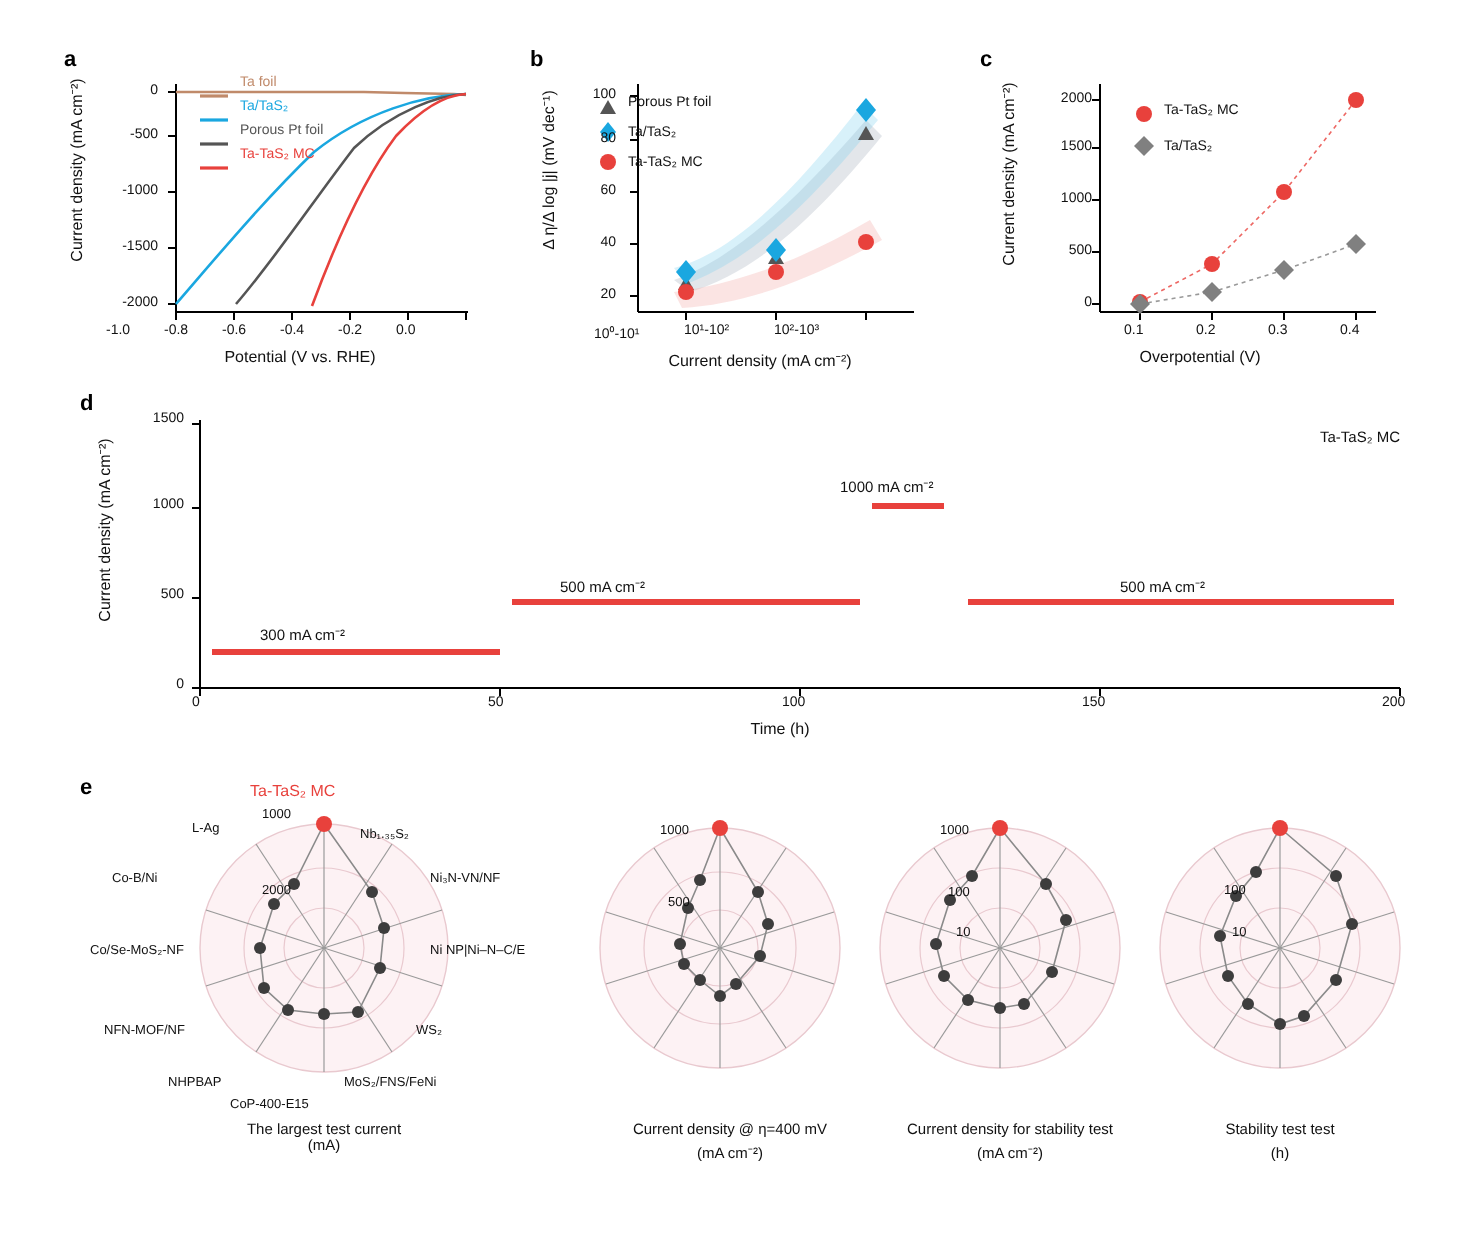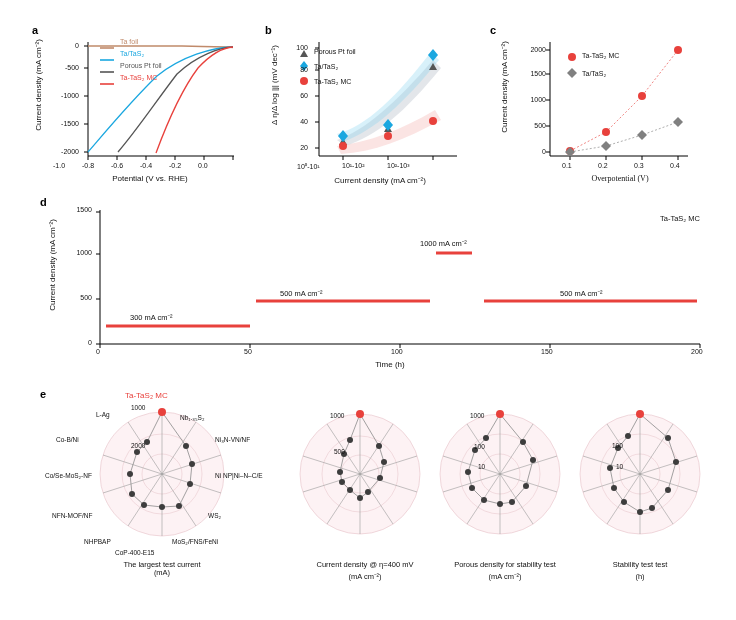--- a/index.html
+++ b/index.html
@@ -184,21 +184,21 @@
   <div class="tick" style="left:582px;top:70px;">Ta/TaS₂</div>
   <div class="tick" style="left:562px;top:162px;">0.1</div>
   <div class="tick" style="left:598px;top:162px;">0.2</div>
   <div class="tick" style="left:634px;top:162px;">0.3</div>
   <div class="tick" style="left:670px;top:162px;">0.4</div>
   <div class="tick" style="left:518px;top:148px;text-align:right;width:28px;">0</div>
   <div class="tick" style="left:518px;top:122px;text-align:right;width:28px;">500</div>
   <div class="tick" style="left:518px;top:96px;text-align:right;width:28px;">1000</div>
   <div class="tick" style="left:518px;top:70px;text-align:right;width:28px;">1500</div>
   <div class="tick" style="left:518px;top:46px;text-align:right;width:28px;">2000</div>
-  <div class="ax-label" style="left:540px;top:174px;width:160px;font-family:Liberation Serif, serif;">Overpotential (V)</div>
+  <div class="ax-label" style="left:520px;top:174px;width:160px;">Overpotential (V)</div>
   <div class="ax-label vert" style="left:498px;top:152px;width:130px;transform:rotate(-90deg);">Current density (mA cm⁻²)</div>
 
   <div class="panel-letter" style="left:40px;top:196px;">d</div>
   <div style="position:absolute;left:60px;top:204px;">
     <svg width="650" height="155" viewBox="0 0 650 155">
       <line x1="40" y1="6" x2="40" y2="140" stroke="#000" stroke-width="1"></line>
       <line x1="40" y1="140" x2="640" y2="140" stroke="#000" stroke-width="1"></line>
       <g stroke="#000" stroke-width="1">
         <line x1="40" y1="140" x2="36" y2="140"></line>
         <line x1="40" y1="95" x2="36" y2="95"></line>
@@ -357,21 +357,21 @@
           <circle cx="48" cy="70" r="3"></circle>
           <circle cx="55" cy="48" r="3"></circle>
           <circle cx="66" cy="36" r="3"></circle>
       </g>
       <circle cx="80" cy="12" r="4" fill="#e8413c"></circle>
     </svg>
   </div>
   <div class="radar-lbl" style="left:470px;top:412px;">1000</div>
   <div class="radar-lbl" style="left:474px;top:443px;">100</div>
   <div class="radar-lbl" style="left:478px;top:463px;">10</div>
-  <div class="radar-cap" style="left:415px;top:560px;width:180px;">Porous density for stability test</div>
+  <div class="radar-cap" style="left:415px;top:560px;width:180px;">Current density for stability test</div>
   <div class="radar-cap" style="left:415px;top:572px;width:180px;">(mA cm⁻²)</div>
 
   <div style="position:absolute;left:560px;top:402px;">
     <svg width="160" height="150" viewBox="0 0 160 150">
       <circle cx="80" cy="72" r="60" fill="#fdf2f4" stroke="#e9c9cf" stroke-width="0.7"></circle>
       <circle cx="80" cy="72" r="40" fill="none" stroke="#e9c9cf" stroke-width="0.6"></circle>
       <circle cx="80" cy="72" r="20" fill="none" stroke="#e9c9cf" stroke-width="0.6"></circle>
       <g stroke="#9a9a9a" stroke-width="0.6">
         <line x1="80" y1="72" x2="80" y2="12"></line>
         <line x1="80" y1="72" x2="113" y2="22"></line>

